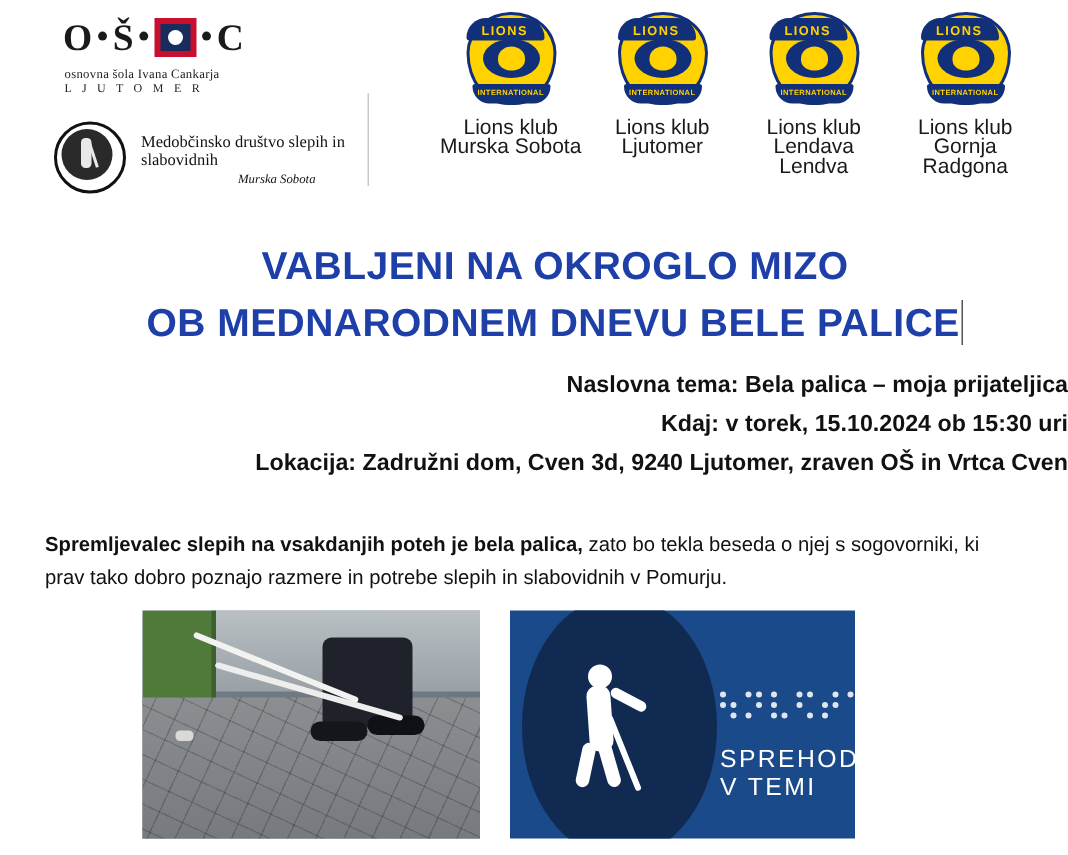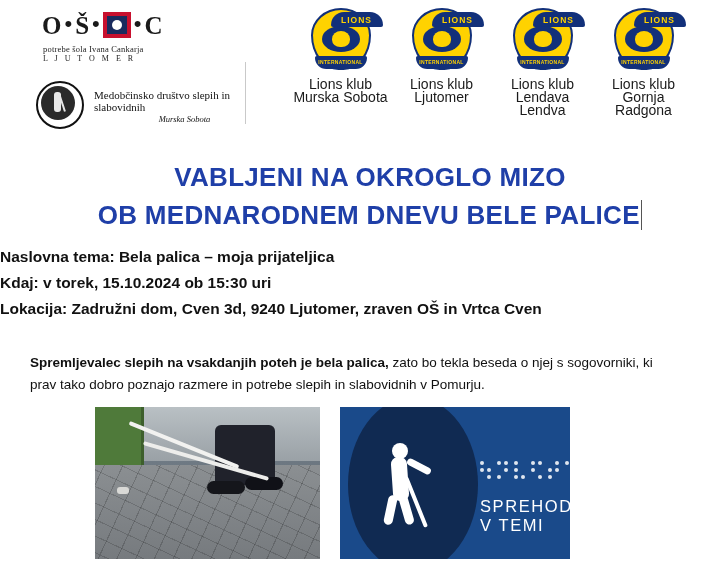--- a/index.html
+++ b/index.html
@@ -177,21 +177,21 @@
     position: absolute;
     left: 4px; top: 2px;
     width: 60px; height: 62px;
     background: #ffd200;
     border: 2px solid #12307a;
     border-radius: 50% 50% 46% 46% / 44% 44% 56% 56%;
     box-sizing: border-box;
   }
   .lion-emblem .band-top {
     position: absolute;
-    left: 24px; top: 6px;
+    left: 4px; top: 6px;
     width: 52px; height: 15px;
     background: #12307a;
     border-radius: 26px 26px 4px 4px;
     color: #ffd200;
     font-size: 8.5px;
     font-weight: bold;
     letter-spacing: 1px;
     text-align: center;
     line-height: 16px;
     box-sizing: border-box;
@@ -249,21 +249,21 @@
   .caret {
     display: inline-block;
     width: 1.5px;
     height: 30px;
     background: #555;
     vertical-align: -6px;
     margin-left: 1px;
   }
 
   .subtitles {
-    text-align: left;
+    text-align: right;
     margin-top: 10px;
   }
   .subtitle {
     color: #111;
     font-size: 15.5px;
     font-weight: bold;
     line-height: 26px;
   }
 
   
@@ -464,21 +464,21 @@
     <div class="logo-osic">
       <div class="osic-letters">
         <span class="osic-letter">O</span>
         <span class="osic-dot">•</span>
         <span class="osic-letter">Š</span>
         <span class="osic-dot">•</span>
         <span class="osic-box"></span>
         <span class="osic-dot">•</span>
         <span class="osic-letter">C</span>
       </div>
-      <div class="osic-sub1">potrebe šola Ivana Cankarja</div>
+      <div class="osic-sub1">osnovna šola Ivana Cankarja</div>
       <div class="osic-sub2">L J U T O M E R</div>
     </div>
 
     <div class="logo-mdss">
       <div class="mdss-emblem">
         <div class="ring"></div>
         <div class="inner"></div>
         <div class="fig"></div>
         <div class="stick"></div>
       </div>

